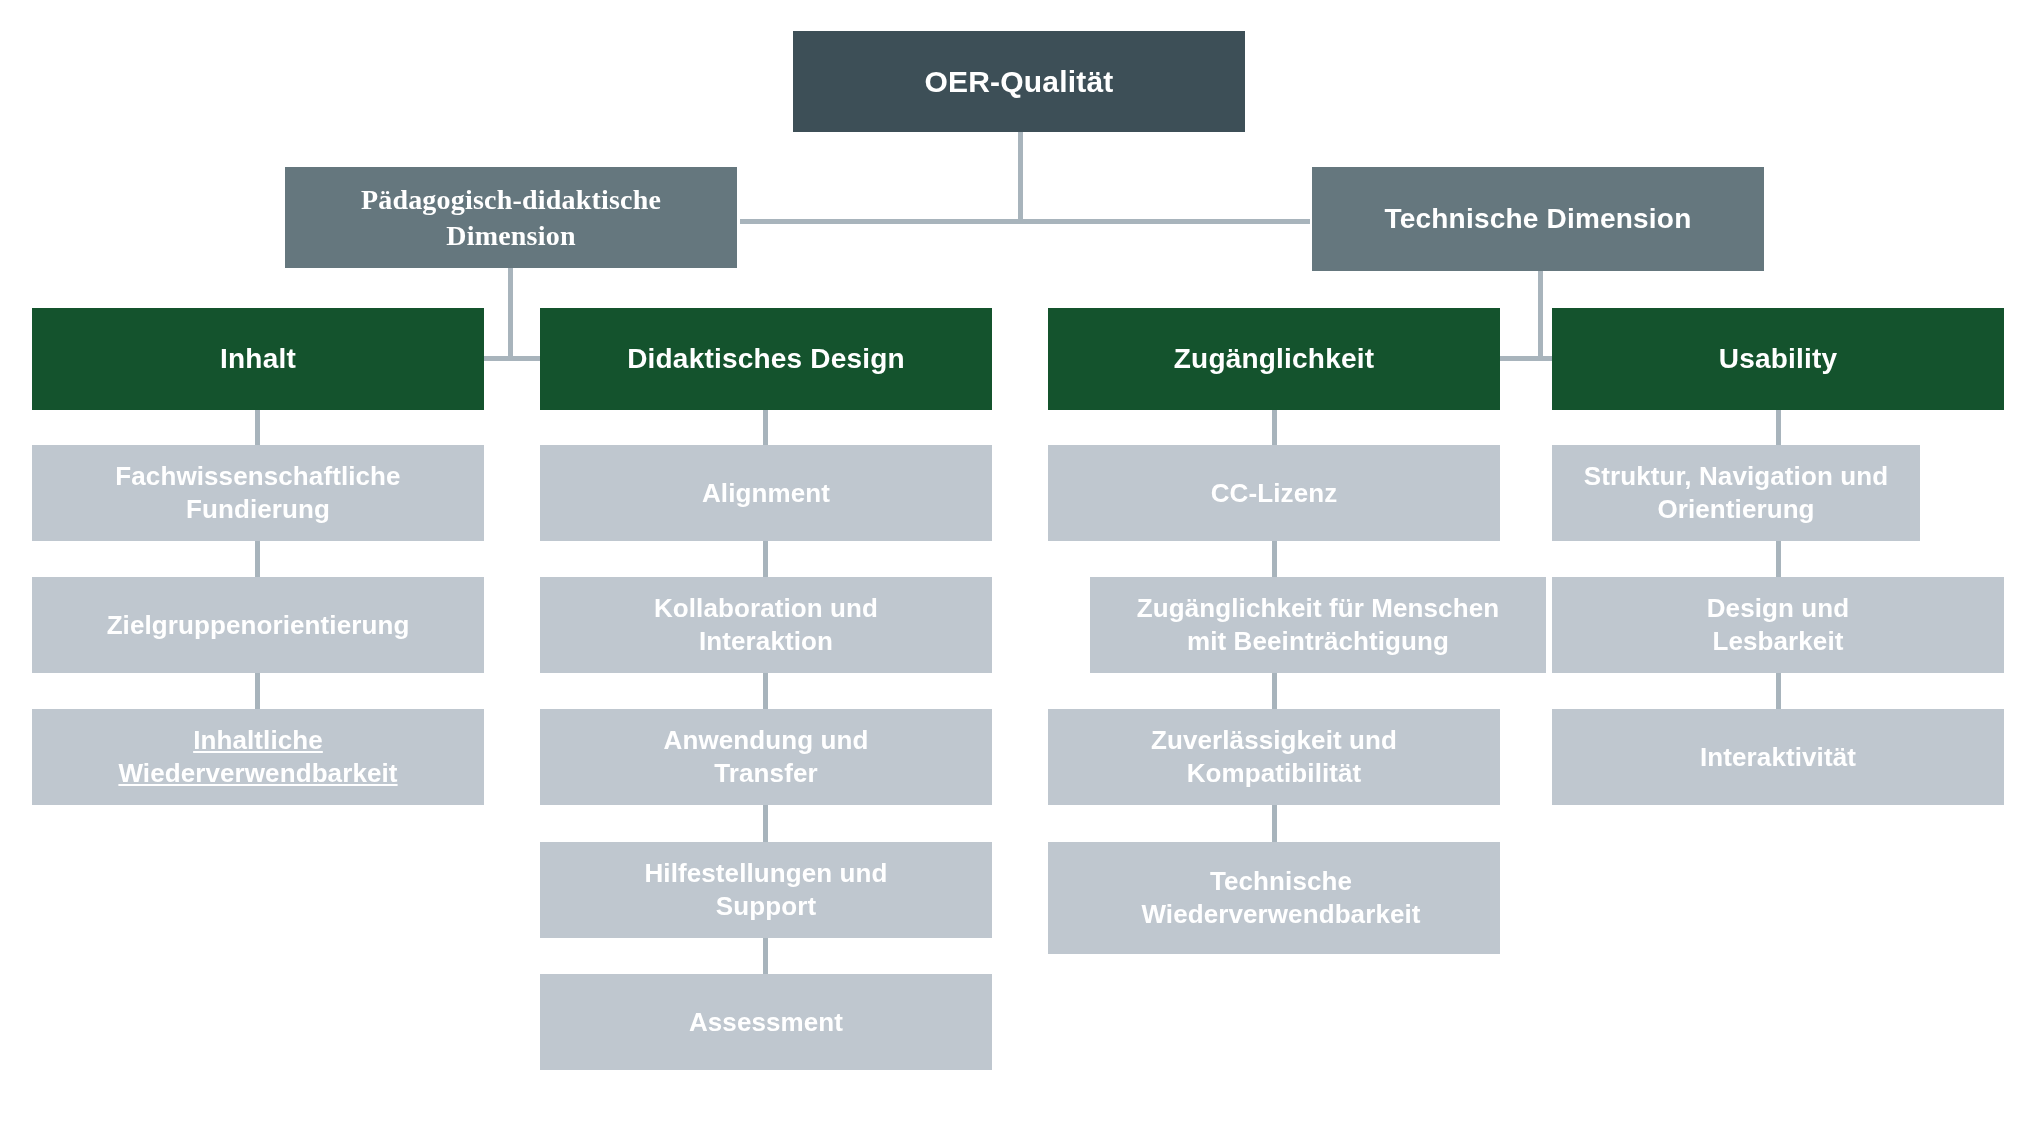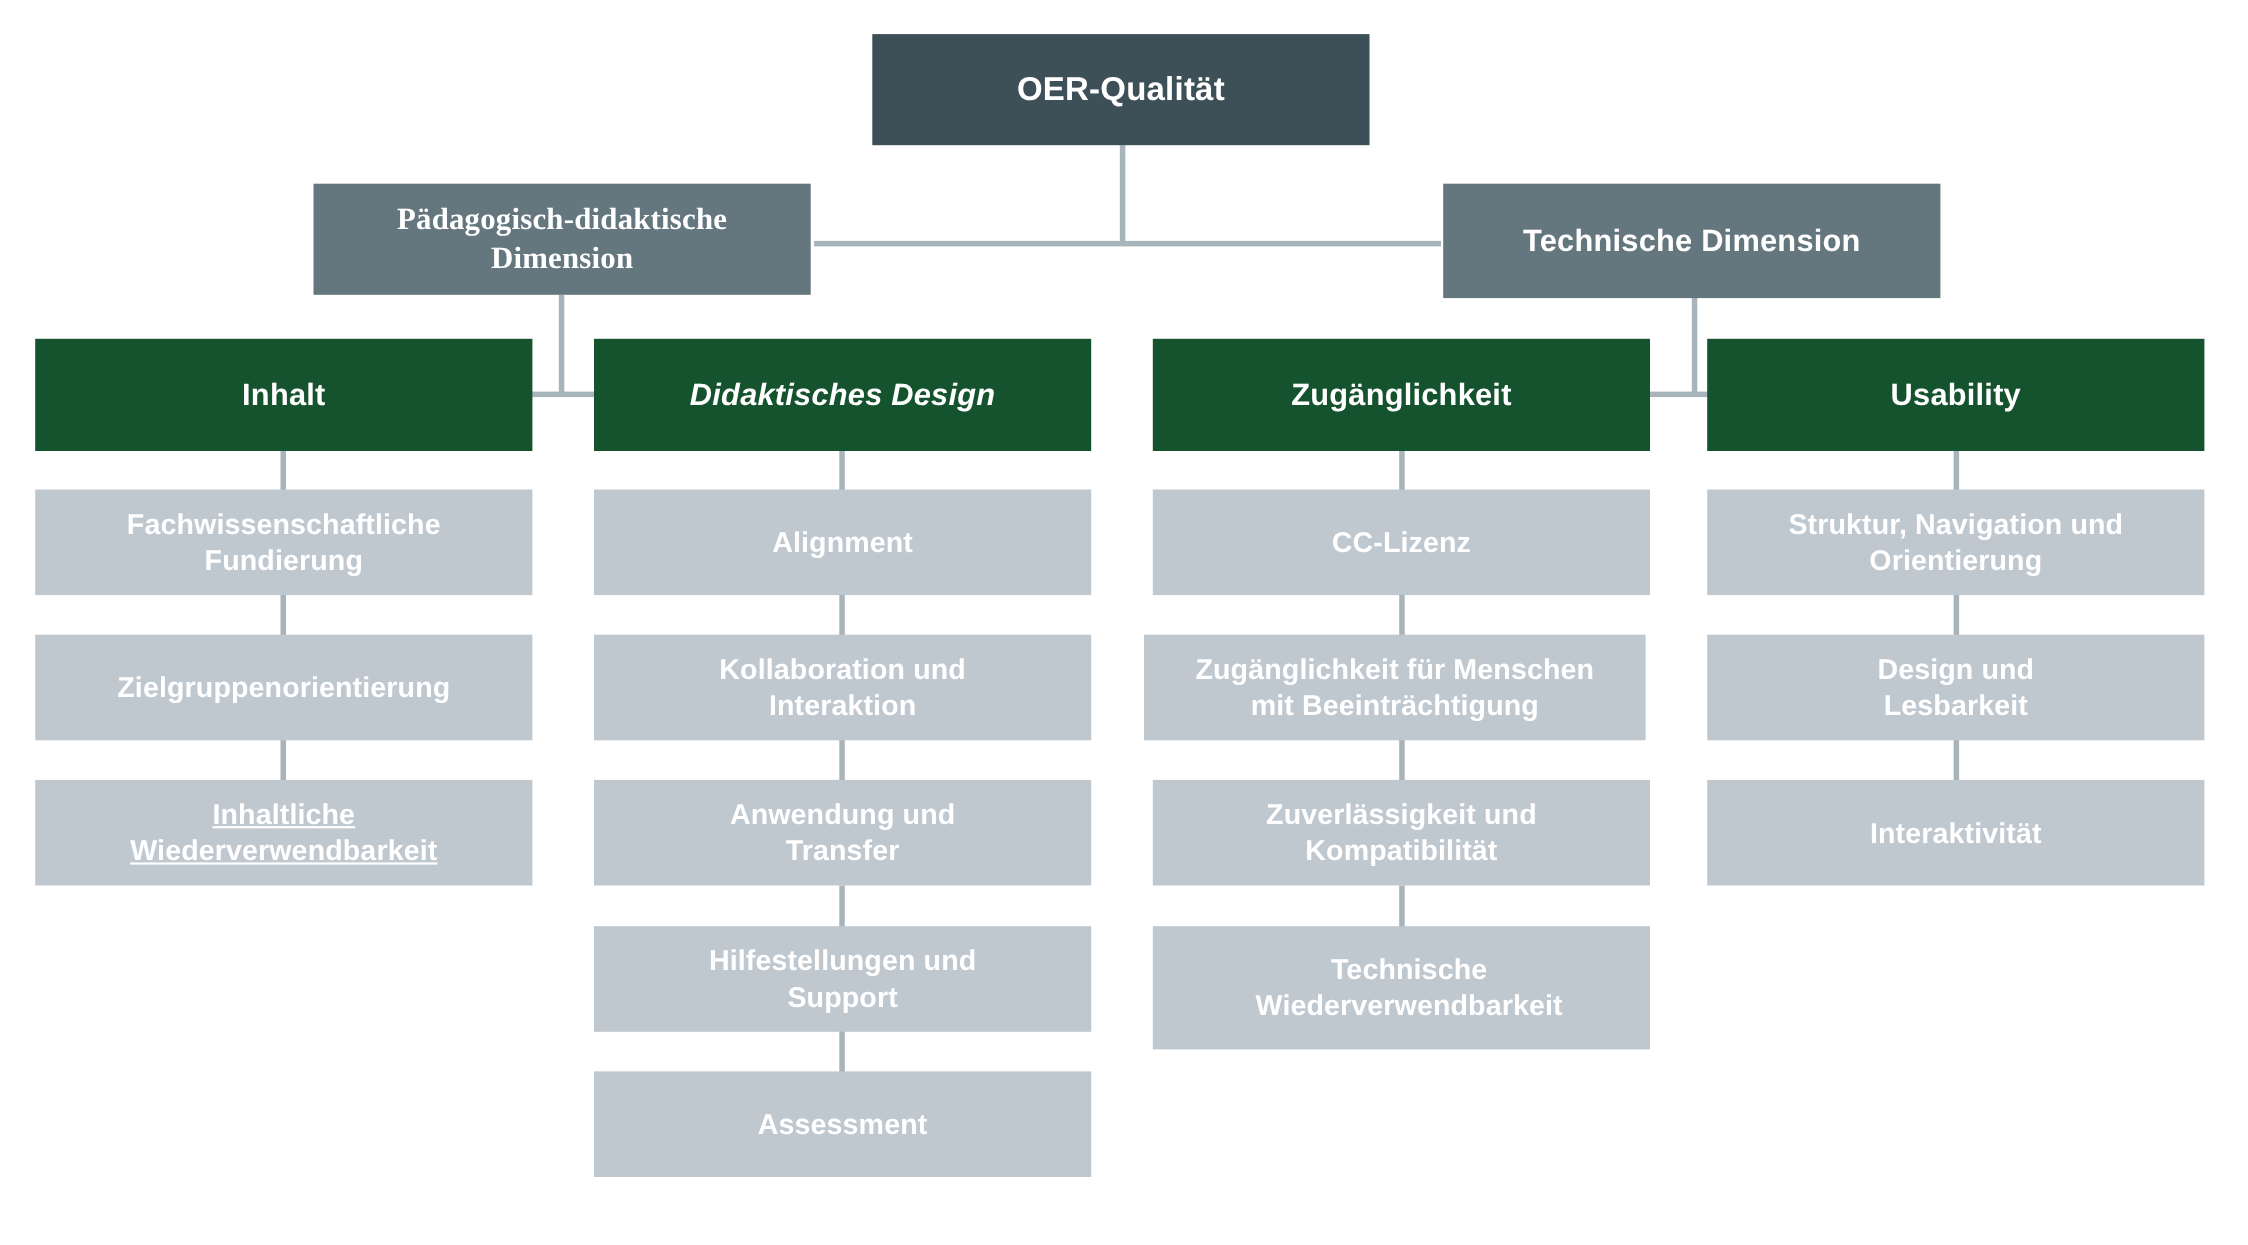--- a/index.html
+++ b/index.html
@@ -82,21 +82,21 @@
   </div>
 
   <div class="node lvl2" style="left:1312px;top:167px;width:452px;height:104px;">
     <span>Technische Dimension</span>
   </div>
 
   <div class="node lvl3" style="left:32px;top:308px;width:452px;height:102px;">
     <span>Inhalt</span>
   </div>
 
-  <div class="node lvl3" style="left:540px;top:308px;width:452px;height:102px;font-style:italic;">
+  <div class="node lvl3" style="left:540px;top:308px;width:452px;height:102px;">
     <span>Didaktisches Design</span>
   </div>
 
   <div class="node lvl3" style="left:1048px;top:308px;width:452px;height:102px;">
     <span>Zugänglichkeit</span>
   </div>
 
   <div class="node lvl3" style="left:1552px;top:308px;width:452px;height:102px;">
     <span>Usability</span>
   </div>
@@ -128,34 +128,34 @@
     <span>Hilfestellungen und
 Support</span>
   </div>
   <div class="node leaf" style="left:540px;top:974px;width:452px;height:96px;">
     <span>Assessment</span>
   </div>
 
   <div class="node leaf" style="left:1048px;top:445px;width:452px;height:96px;">
     <span>CC-Lizenz</span>
   </div>
-  <div class="node leaf" style="left:1040px;top:577px;width:456px;height:96px;">
+  <div class="node leaf" style="left:1090px;top:577px;width:456px;height:96px;">
     <span>Zugänglichkeit für Menschen
 mit Beeinträchtigung</span>
   </div>
   <div class="node leaf" style="left:1048px;top:709px;width:452px;height:96px;">
     <span>Zuverlässigkeit und
 Kompatibilität</span>
   </div>
   <div class="node leaf" style="left:1048px;top:842px;width:452px;height:112px;padding-left:26px;">
     <span>Technische
 Wiederverwendbarkeit</span>
   </div>
 
-  <div class="node leaf" style="left:1552px;top:445px;width:452px;height:96px;">
+  <div class="node leaf" style="left:1552px;top:445px;width:368px;height:96px;">
     <span>Struktur, Navigation und
 Orientierung</span>
   </div>
   <div class="node leaf" style="left:1552px;top:577px;width:452px;height:96px;">
     <span>Design und
 Lesbarkeit</span>
   </div>
   <div class="node leaf" style="left:1552px;top:709px;width:452px;height:96px;">
     <span>Interaktivität</span>
   </div>

